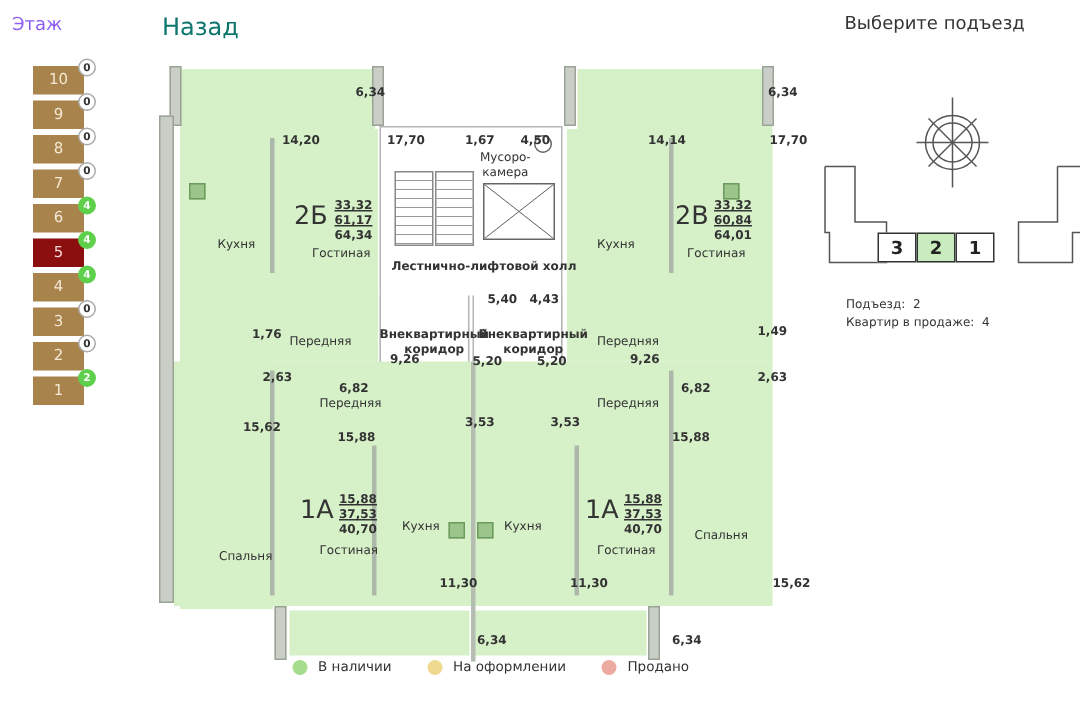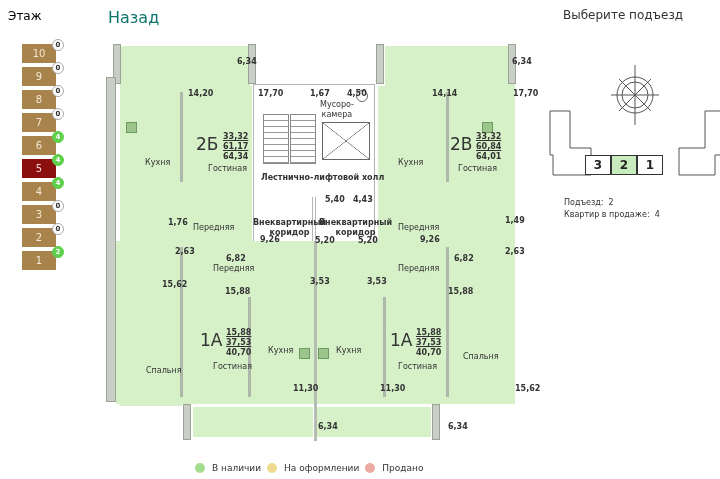--- a/index.html
+++ b/index.html
@@ -1,18 +1,18 @@
 <!DOCTYPE html>
 <html><head>
 <meta charset="utf-8">
 <style>
   * { box-sizing: border-box; margin: 0; padding: 0; }
   body { width: 720px; height: 479px; background: #ffffff; font-family: "DejaVu Sans", sans-serif; position: relative; overflow: hidden; color: #222; }
   .abs { position: absolute; }
-  .floor-label { left: 8px; top: 9px; font-size: 12px; color: #000000; }
+  .floor-label { left: 8px; top: 9px; font-size: 12px; color: #8b5cf6; }
   .back-link { left: 108px; top: 8px; font-size: 16px; color: #0f766e; cursor: pointer; }
   .entrance-title { left: 563px; top: 8px; font-size: 12px; color: #333; }
   .floors { left: 22px; top: 44px; width: 34px; }
   .floor-btn { position: absolute; left: 0; width: 34px; height: 19px; background: #a8844c; color: #f3e7d4; font-size: 10px; display: flex; align-items: center; justify-content: center; cursor: pointer; }
   .floor-btn.active { background: #8c0f0f; color: #f5d6d6; }
   .floor-badge { position: absolute; right: -8px; top: -5px; width: 12px; height: 12px; border-radius: 50%; background: #fff; border: 1px solid #aaa; font-size: 7px; color: #333; display: flex; align-items: center; justify-content: center; font-weight: bold; }
   .floor-badge.green { background: #5fd04c; border-color: #5fd04c; color: #fff; }
 
   .plan { left: 98px; top: 42px; width: 420px; height: 400px; }
   .room { position: absolute; background: #d6f0c8; }
@@ -20,21 +20,21 @@
   .core { position: absolute; background: #ffffff; border: 1px solid #b5b5b5; }
   .lbl { position: absolute; font-size: 8px; color: #333; white-space: nowrap; }
   .num { position: absolute; font-size: 8px; font-weight: bold; color: #333; white-space: nowrap; padding-left: 32px; }
   .apt-code { position: absolute; font-size: 17px; color: #333; }
   .apt-area { position: absolute; font-size: 8px; color: #333; font-weight: bold; line-height: 10px; }
   .apt-area span { display: block; }
   .apt-area .ul { text-decoration: underline; }
   .stove { position: absolute; width: 11px; height: 11px; background: #9bc58a; border: 1px solid #6d9a5e; }
   .divider-v { position: absolute; width: 3px; background: #aeb8aa; }
 
-  .legend { left: 195px; top: 463px; display: flex; gap: 6px; font-size: 9px; color: #333; align-items: center; }
+  .legend { left: 195px; top: 440px; display: flex; gap: 24px; font-size: 9px; color: #333; align-items: center; }
   .legend-item { display: flex; align-items: center; gap: 7px; }
   .dot { width: 10px; height: 10px; border-radius: 50%; }
 
   .schema { left: 545px; top: 55px; width: 180px; height: 130px; }
   .entr { position: absolute; top: 100px; width: 26px; height: 20px; border: 1px solid #333; background: #fff; font-size: 12px; font-weight: bold; display: flex; align-items: center; justify-content: center; cursor: pointer; }
   .entr.sel { background: #c9ecbe; }
   .info { left: 564px; font-size: 8px; color: #333; }
 </style>
 </head>
 <body>

